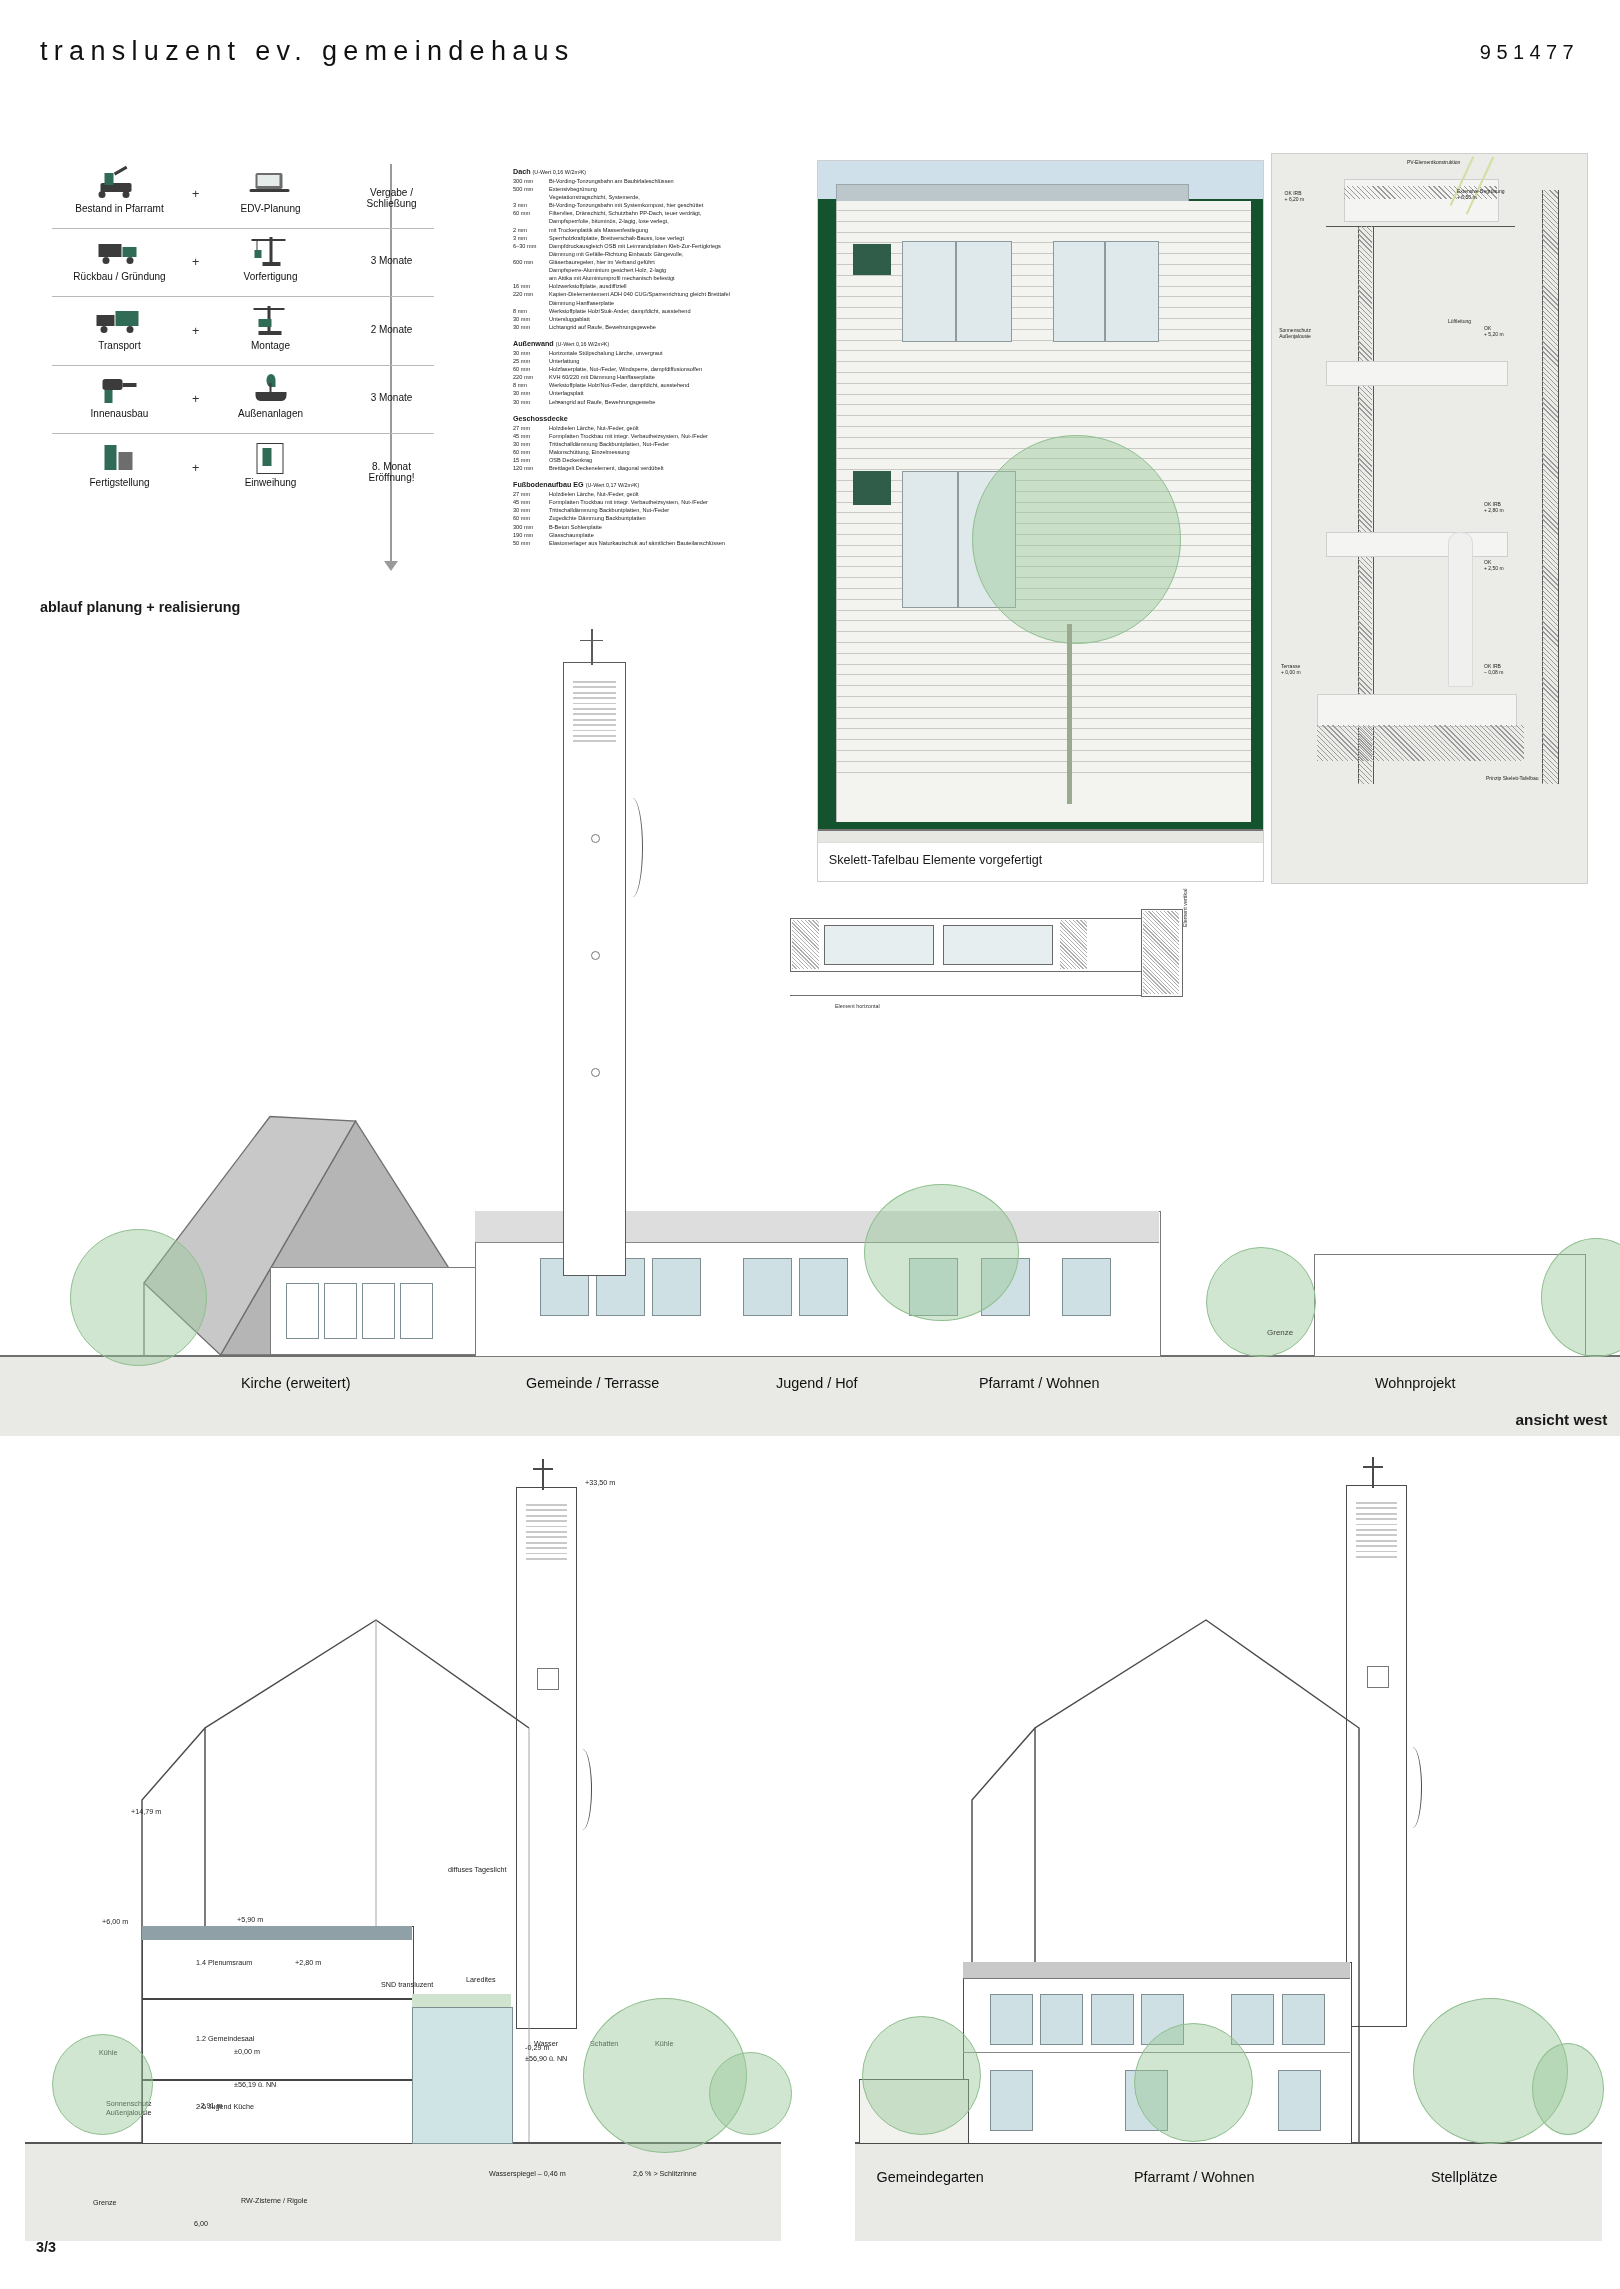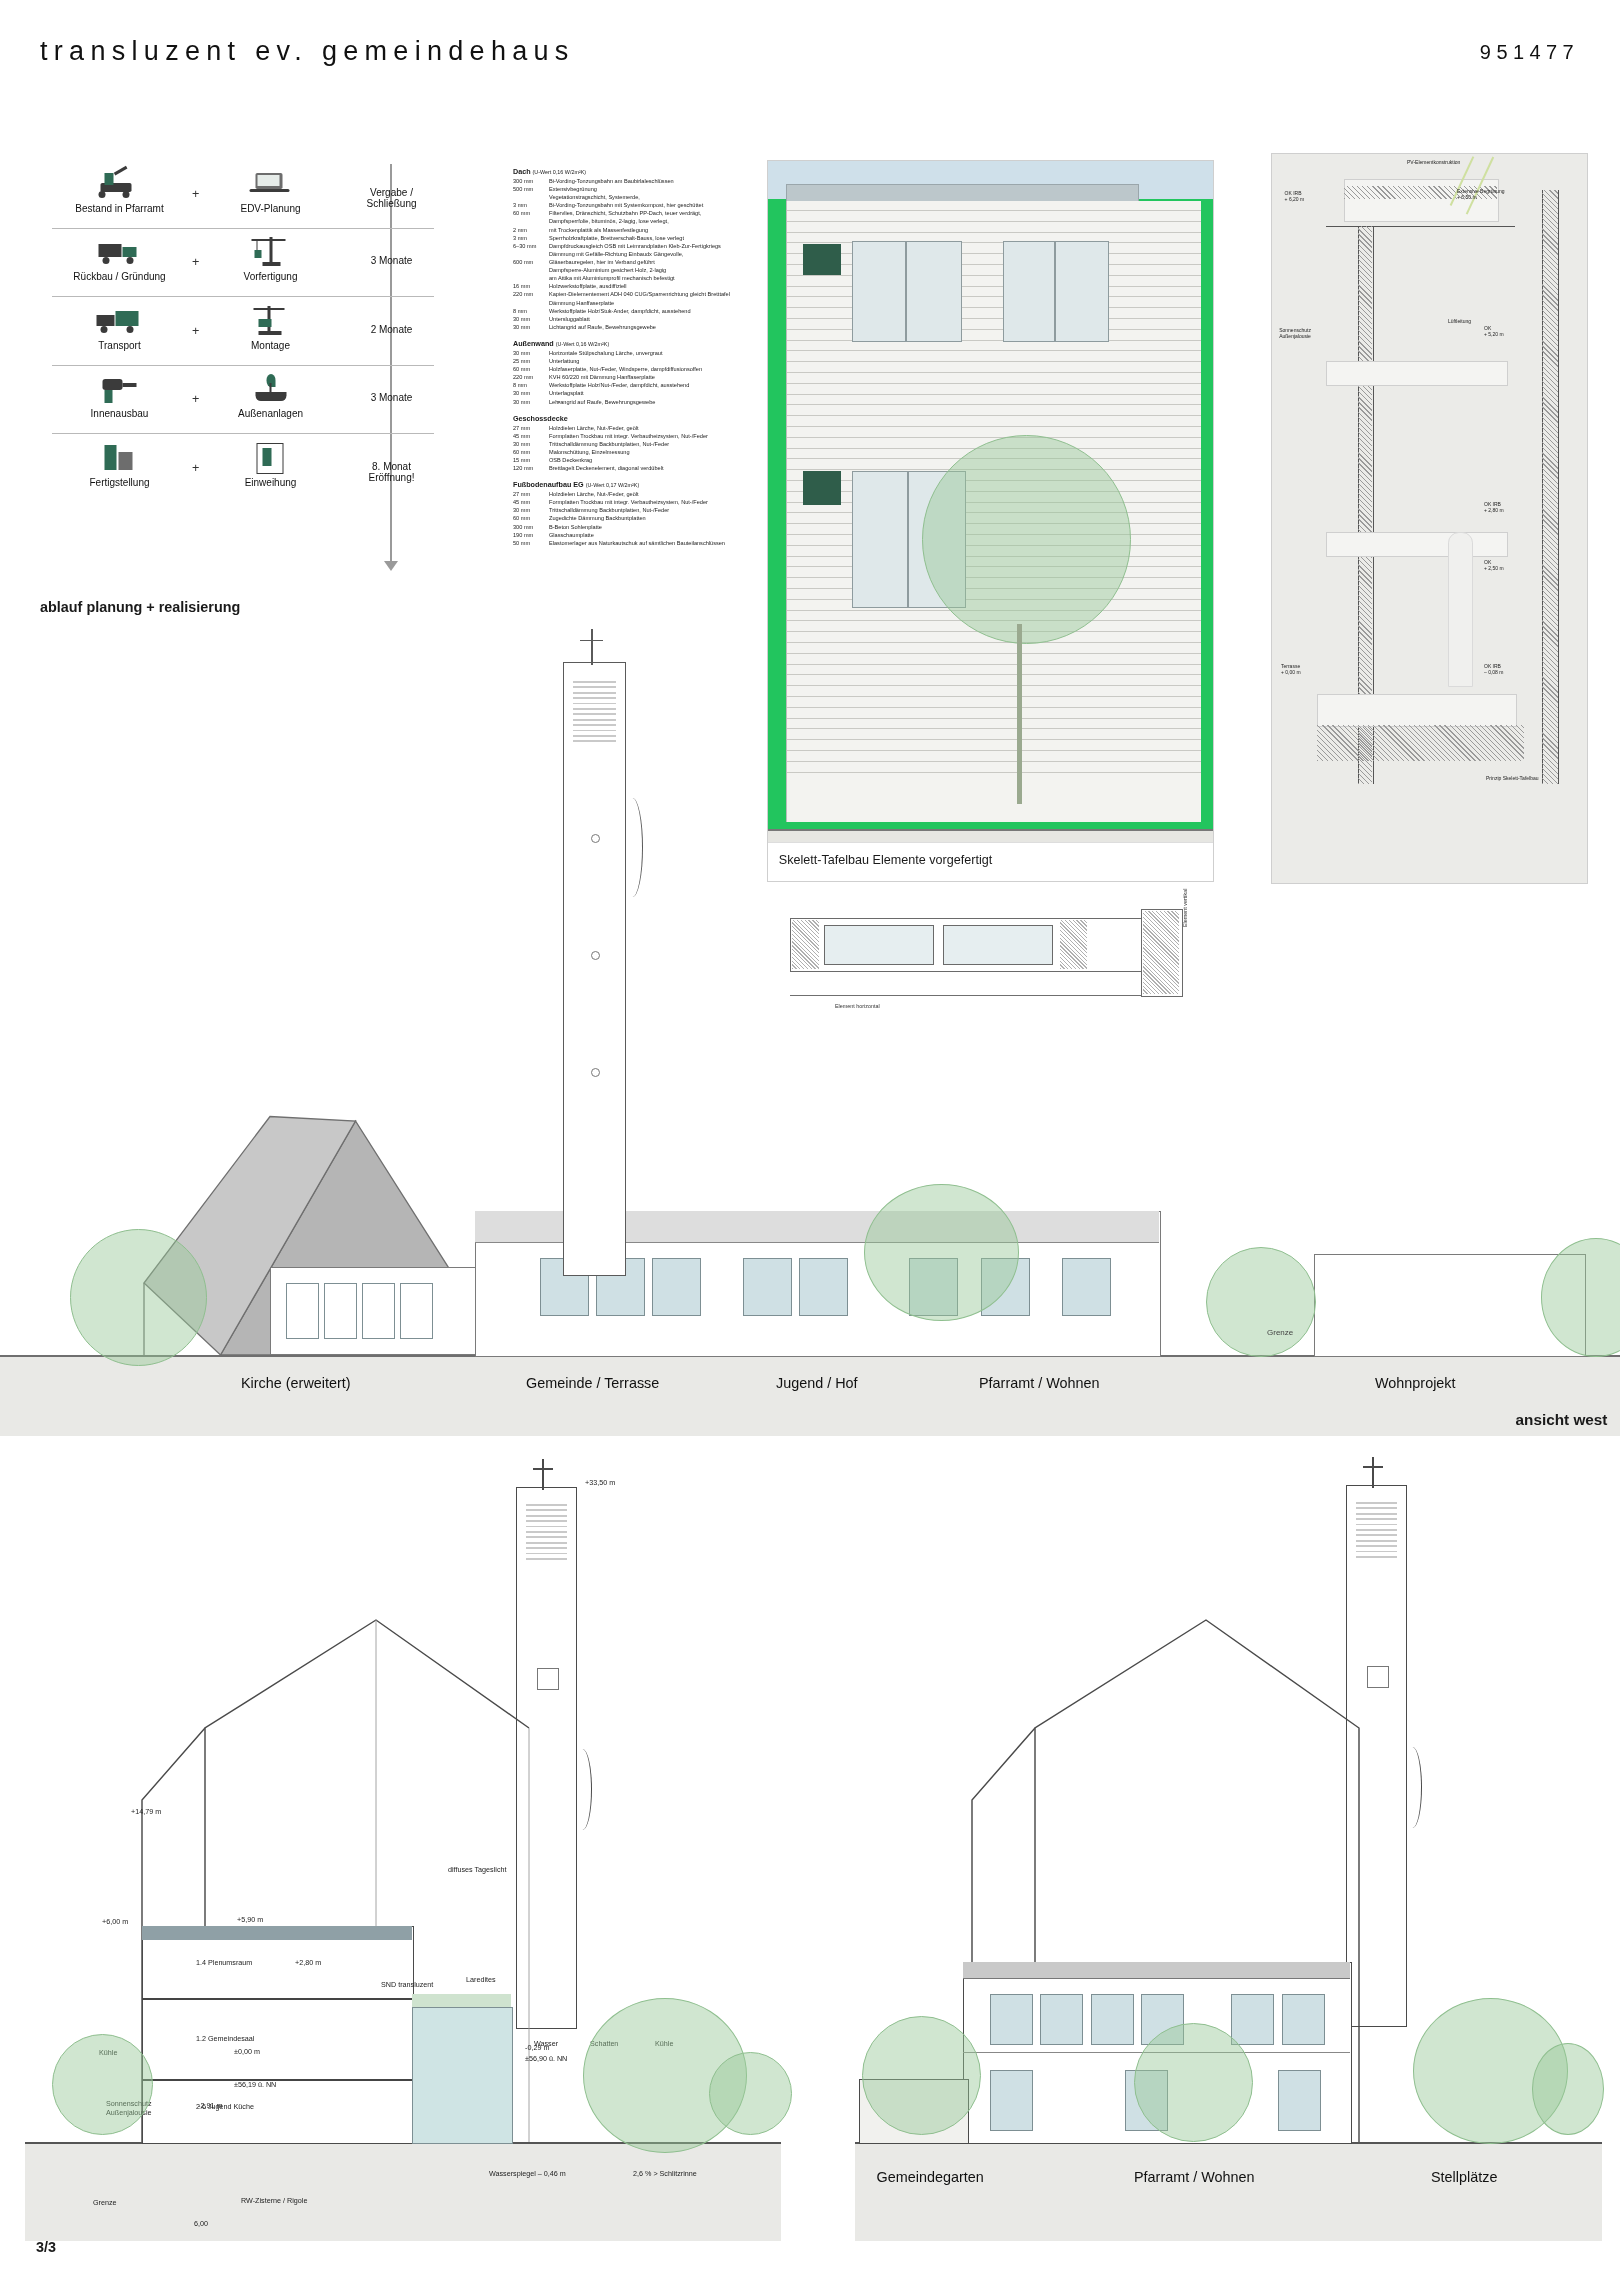--- a/index.html
+++ b/index.html
@@ -34,21 +34,21 @@
 
   
   .spec{position:absolute;left:513px;top:167px;width:225px;}
   .spec .grp{margin-bottom:8px;}
   .spec .gt{font-size:7.2px;font-weight:bold;margin-bottom:0.9px;}
   .spec .ln{display:flex;font-size:5.6px;line-height:1.45;color:#222;}
   .spec .ln .d{width:36px;flex:none;}
   .spec .ln .x{flex:1;}
 
   
-  .fac{position:absolute;left:767px;top:160px;width:445px;height:720px;background:#22c55e;border:0.9px solid #cfcfcf;overflow:hidden;}
+  .fac{position:absolute;left:817px;top:160px;width:445px;height:720px;background:#14532d;border:0.9px solid #cfcfcf;overflow:hidden;}
   .fac .sky{position:absolute;left:0;top:0;width:100%;height:38px;background:#cfe0ea;}
   .fac .roofband{position:absolute;left:18px;top:23.4px;width:351px;height:16px;background:#bcc7cb;border:0.9px solid #9aa6ab;}
   .fac .wall{position:absolute;left:18px;top:40px;width:414px;height:621px;background:#f3f3f0;border-left:0.9px solid #bbb;}
   .fac .slat{position:absolute;left:0;width:414px;height:0.9px;background:#c9c9c4;}
   .fac .win{position:absolute;background:#dfe8ea;border:1.8px solid #8e9b9e;}
   .fac .win .mull{position:absolute;top:0;bottom:0;width:1.8px;background:#8e9b9e;}
   .fac .louv{position:absolute;background:#2f5d4a;}
   .fac .ground{position:absolute;left:0;bottom:50px;width:100%;height:1.8px;background:#777;}
   .fac .grass{position:absolute;left:0;bottom:0;width:100%;height:50px;background:#e6e6e2;}
   .fac .capbar{position:absolute;left:0;bottom:0;width:100%;height:38px;background:#fff;border-top:0.9px solid #ddd;}

